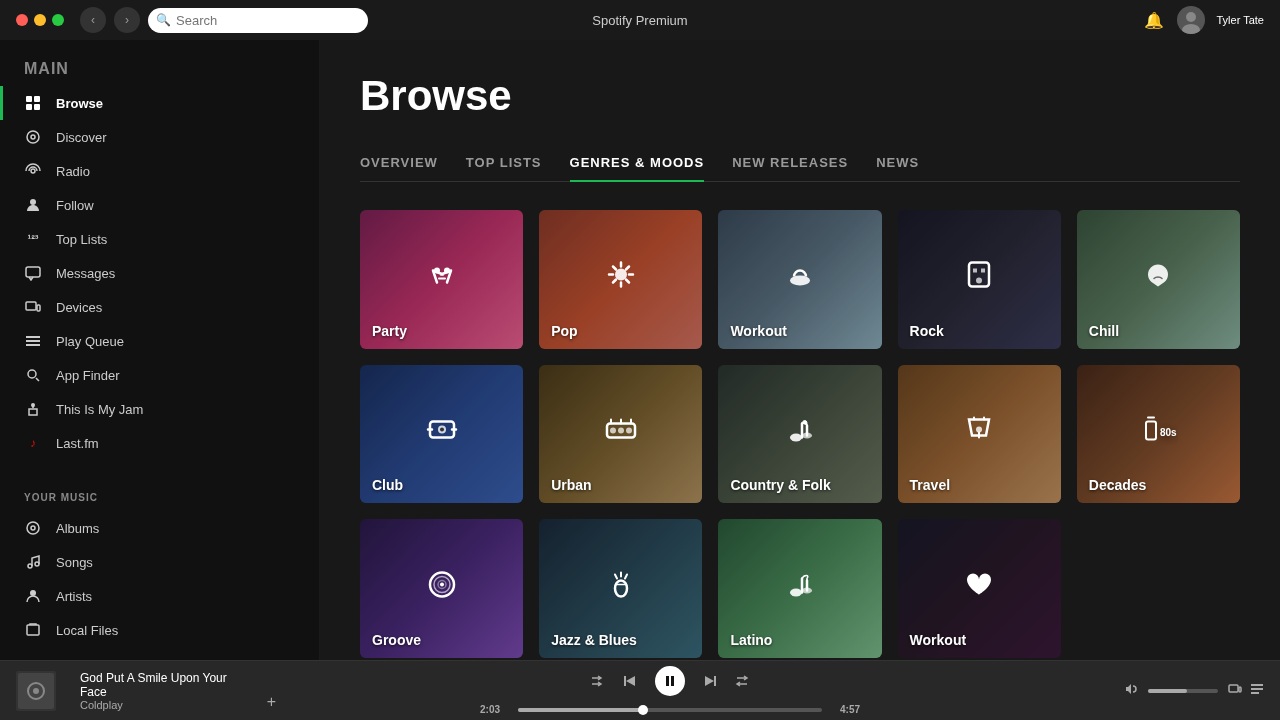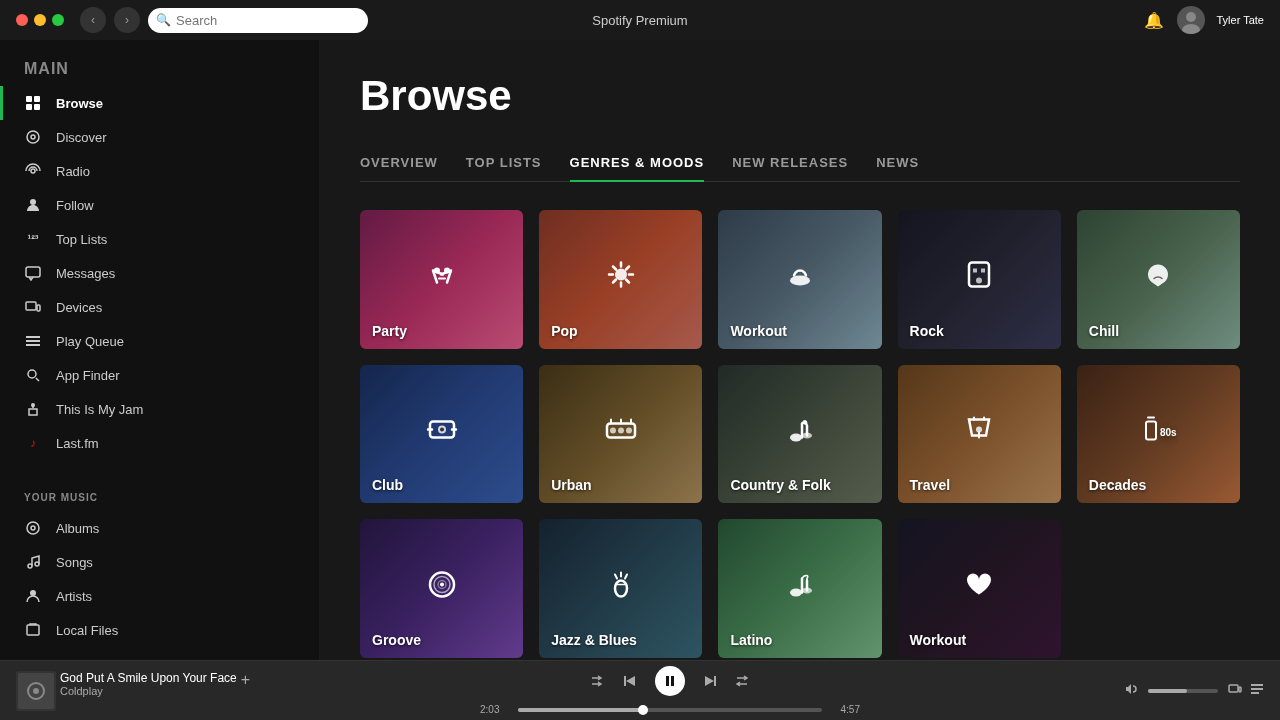--- a/index.html
+++ b/index.html
@@ -269,22 +269,22 @@
       background: #282828;
       border-top: 1px solid #333;
       display: flex;
       align-items: center;
       padding: 0 16px;
       gap: 16px;
       flex-shrink: 0;
     }
     .player-track-info {
       display: flex;
-      align-items: flex-start;
-      gap: 4px;
+      align-items: flex-end;
+      gap: 24px;
       width: 260px;
     }
     .player-album-art {
       width: 40px;
       height: 40px;
       background: #333;
       border-radius: 2px;
       flex-shrink: 0;
       display: flex;
       align-items: center;
@@ -304,20 +304,21 @@
       color: #aaa;
       font-size: 16px;
       cursor: pointer;
     }
     .player-controls {
       flex: 1;
       display: flex;
       flex-direction: column;
       align-items: center;
       gap: 8px;
+      font-weight: bold;
     }
     .player-buttons {
       display: flex;
       align-items: center;
       gap: 18px;
     }
     .ctrl-btn {
       background: none;
       border: none;
       color: #aaa;

